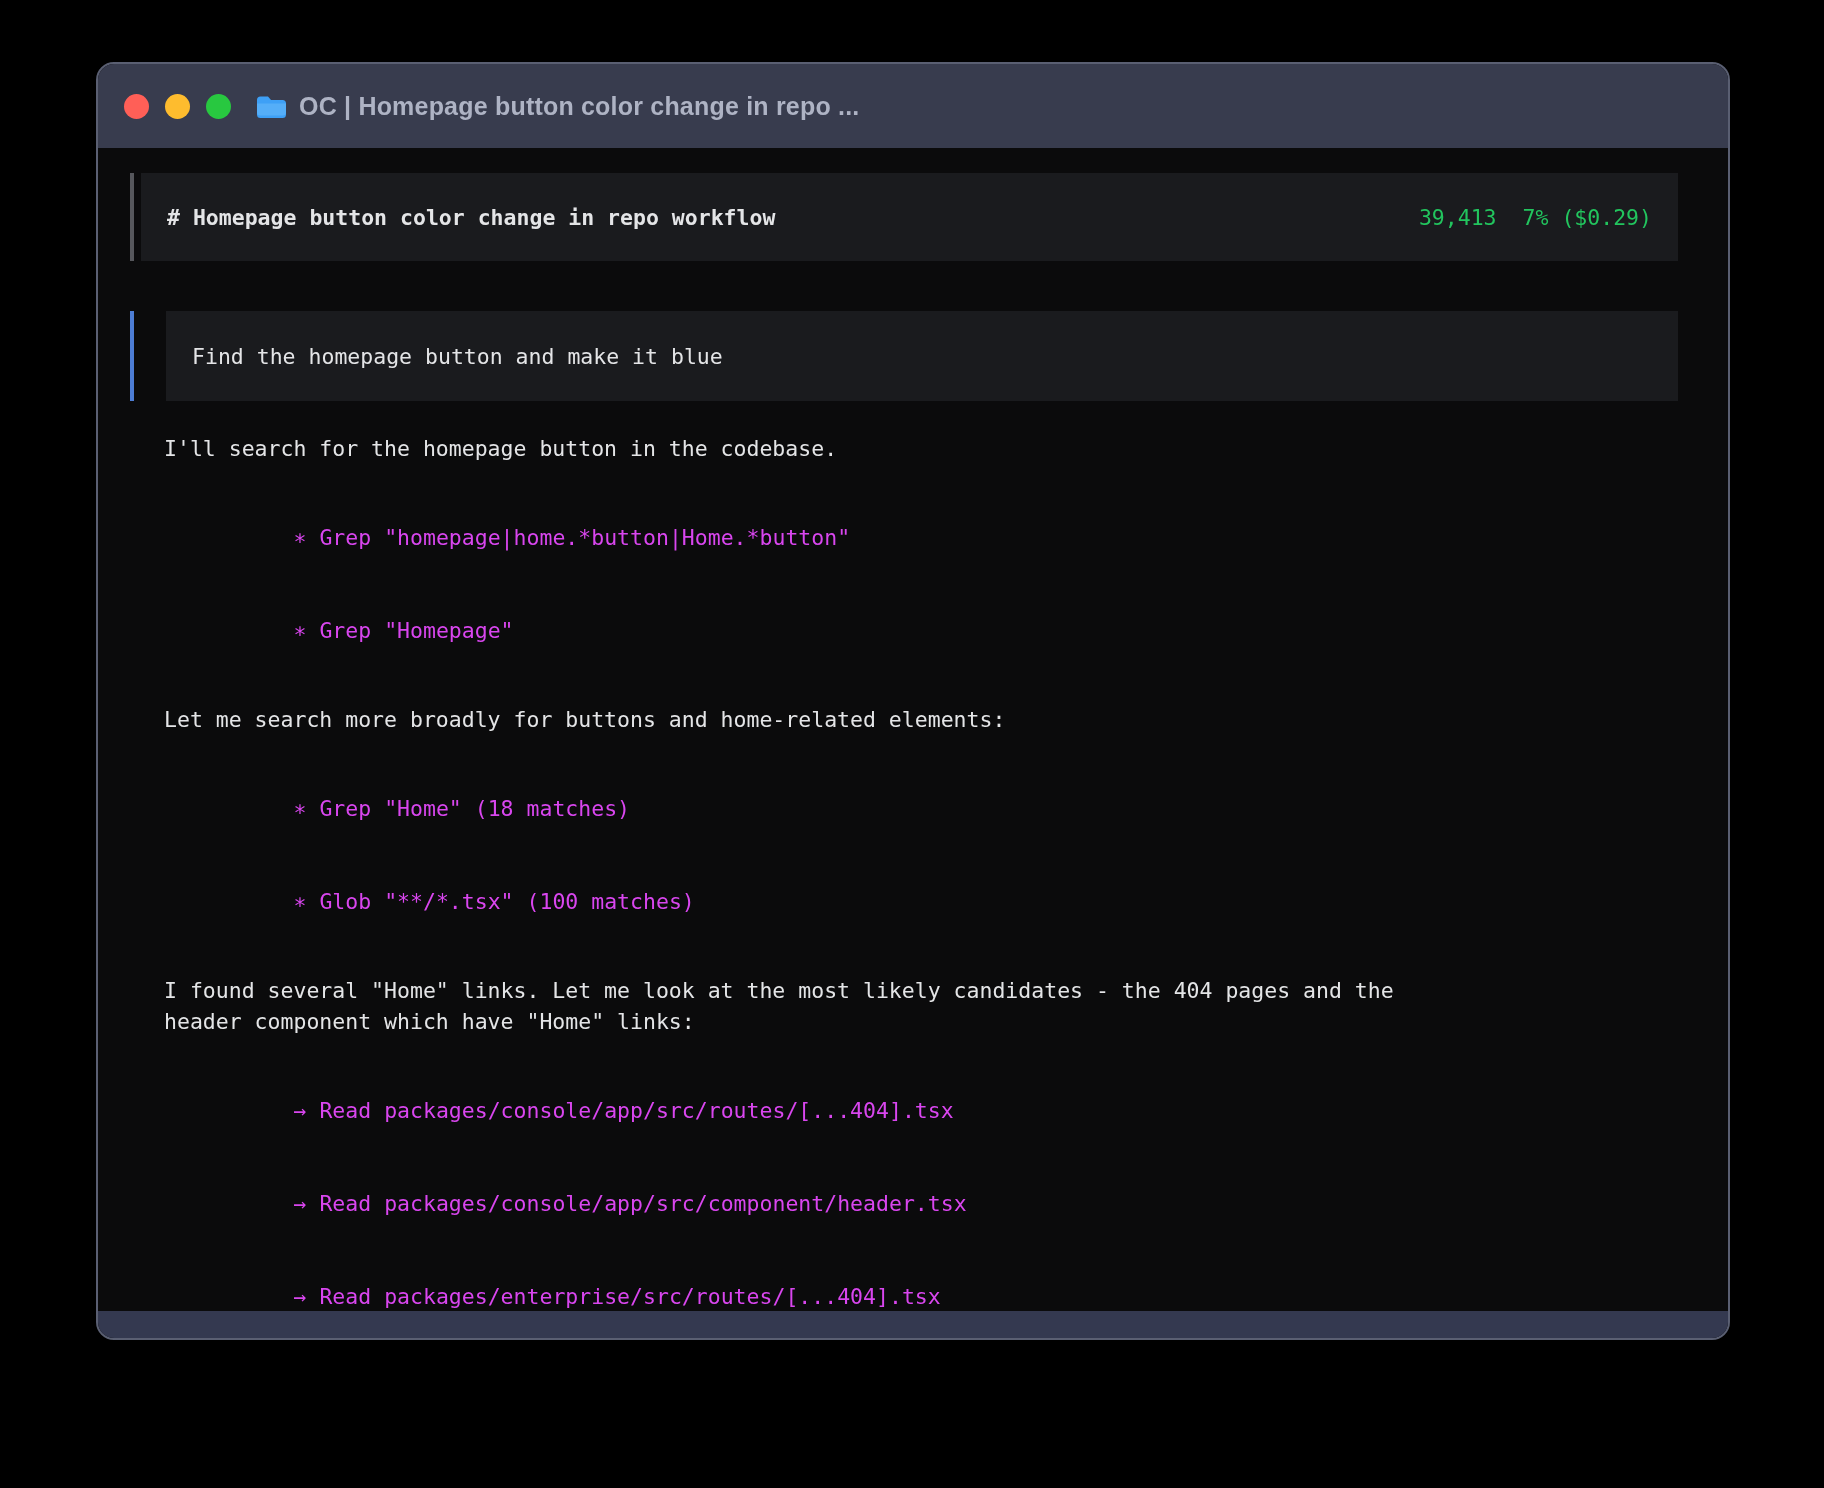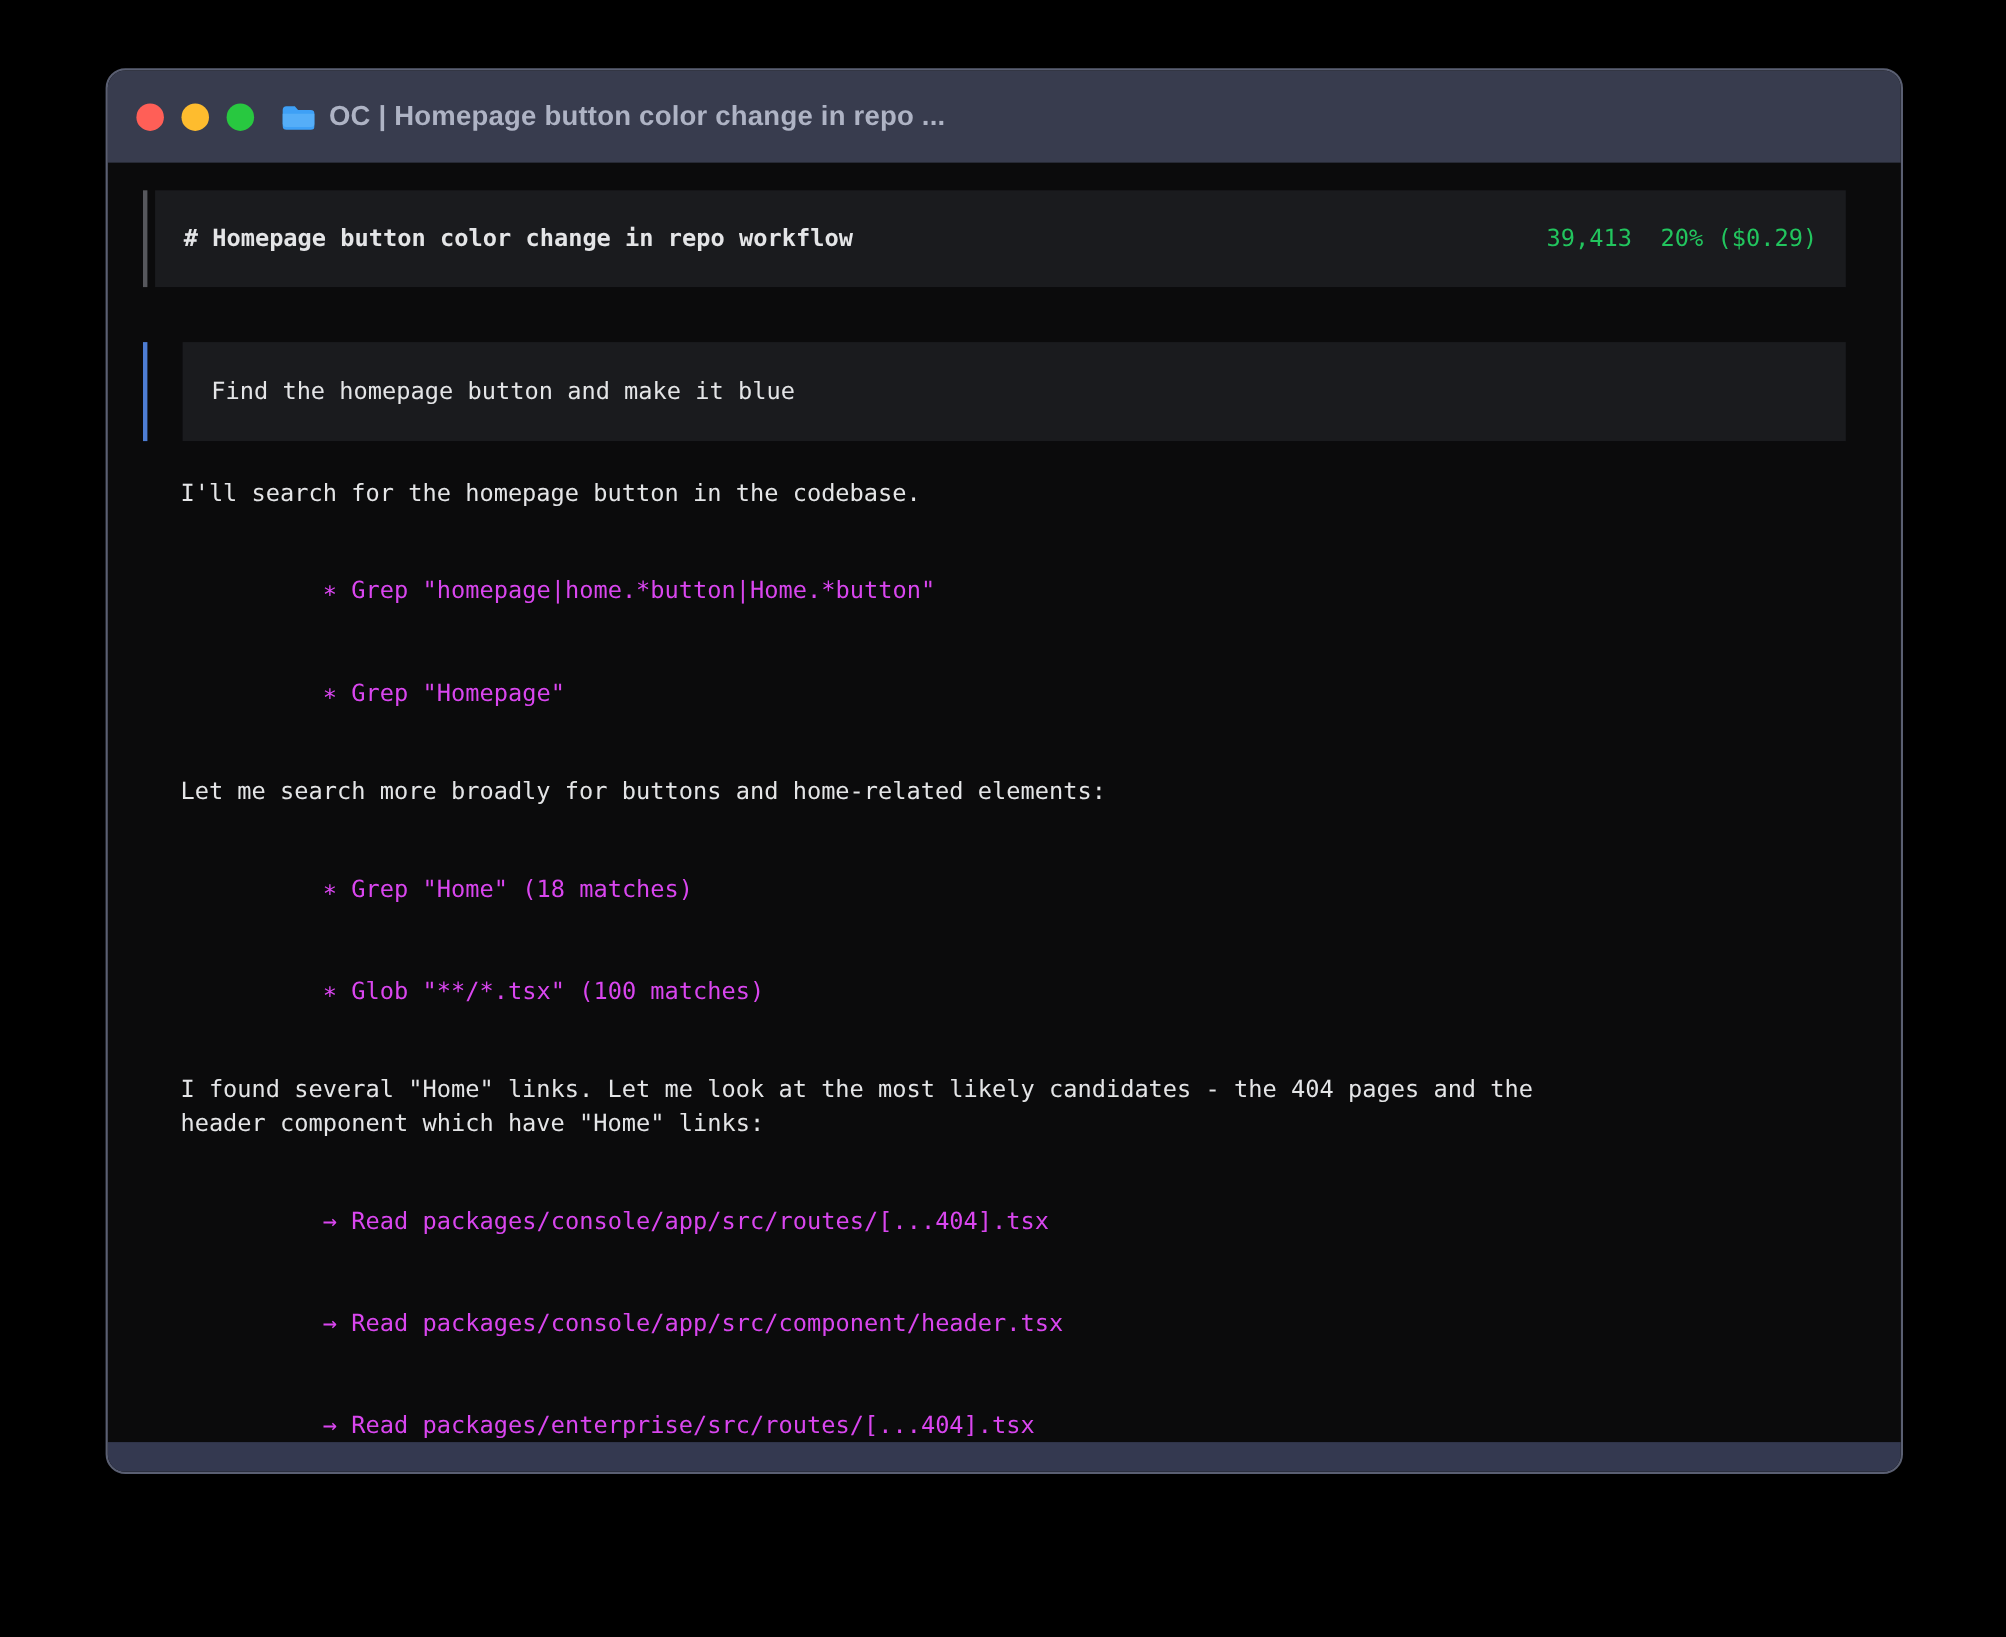--- a/index.html
+++ b/index.html
@@ -76,21 +76,21 @@
   </div>
 
   <div class="content">
 
     <div class="block session-header">
       <div class="bar gray"></div>
       <div class="body">
         <span class="session-title"># Homepage button color change in repo workflow</span>
         <span class="session-meta">
           <span>39,413</span>
-          <span>20% ($0.29)</span>
+          <span>7% ($0.29)</span>
         </span>
       </div>
     </div>
 
     <div class="block user-block">
       <div class="bar blue"></div>
       <div class="body">
         <span>Find the homepage button and make it blue</span>
       </div>
     </div>

